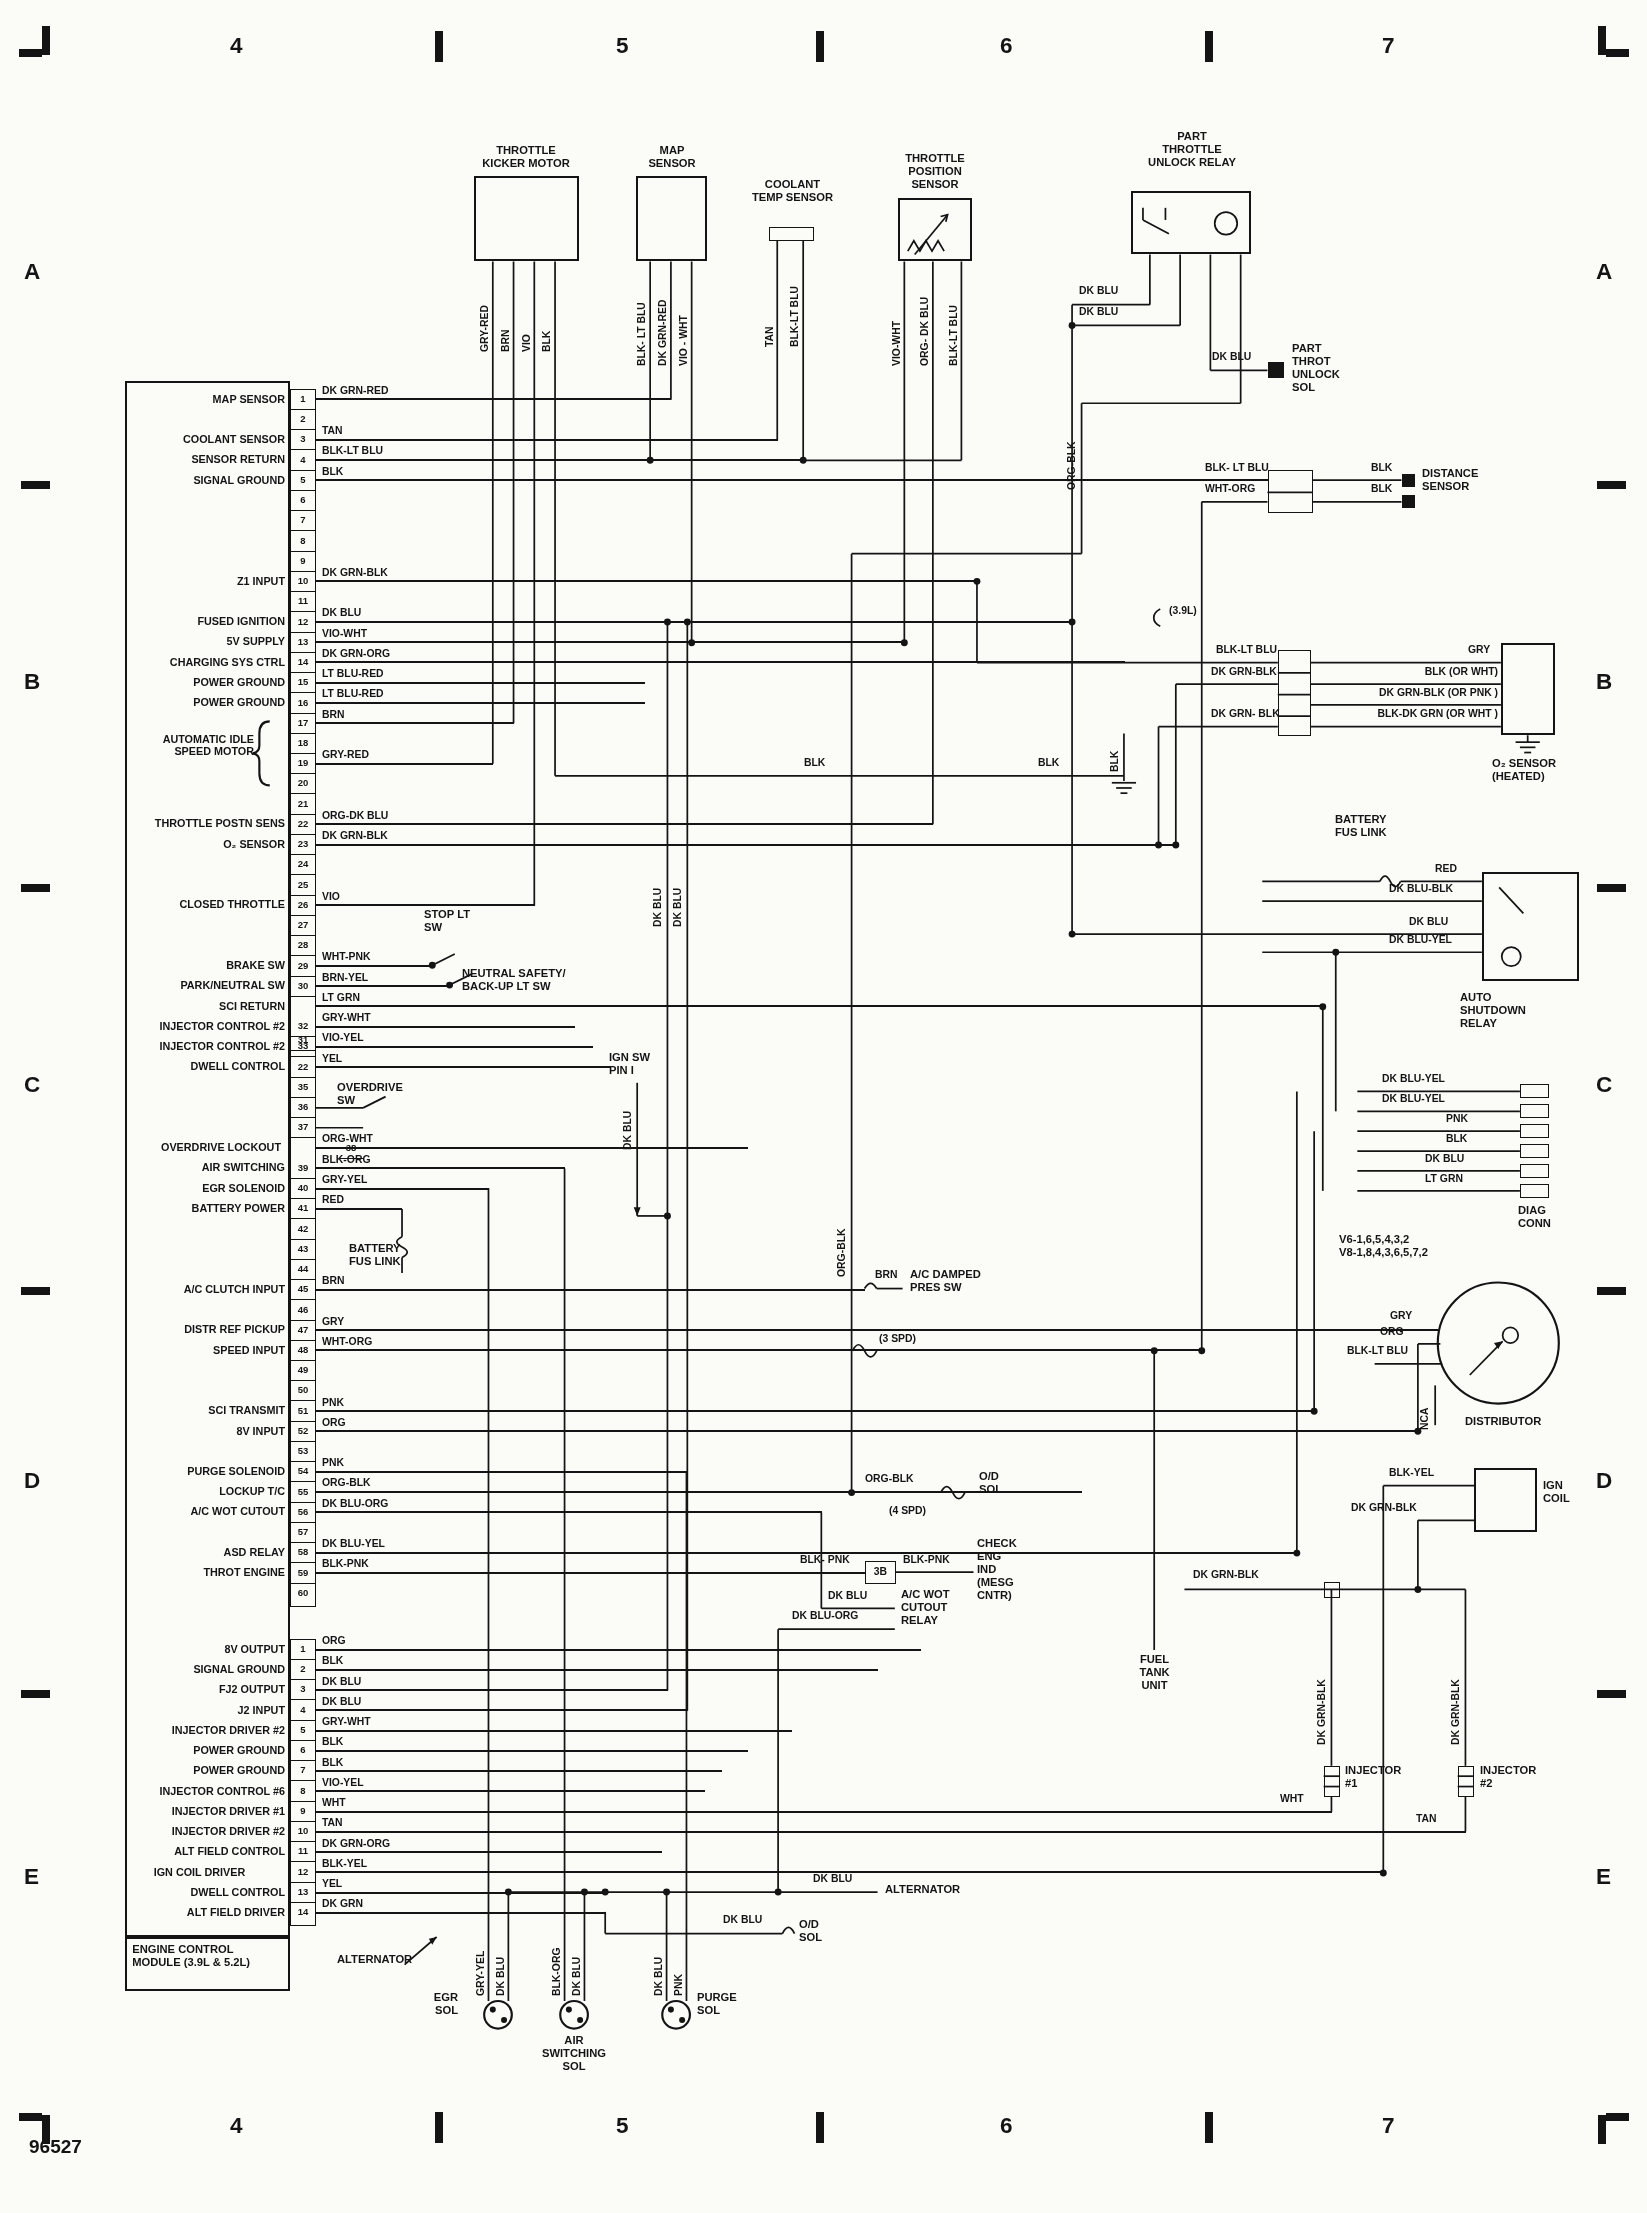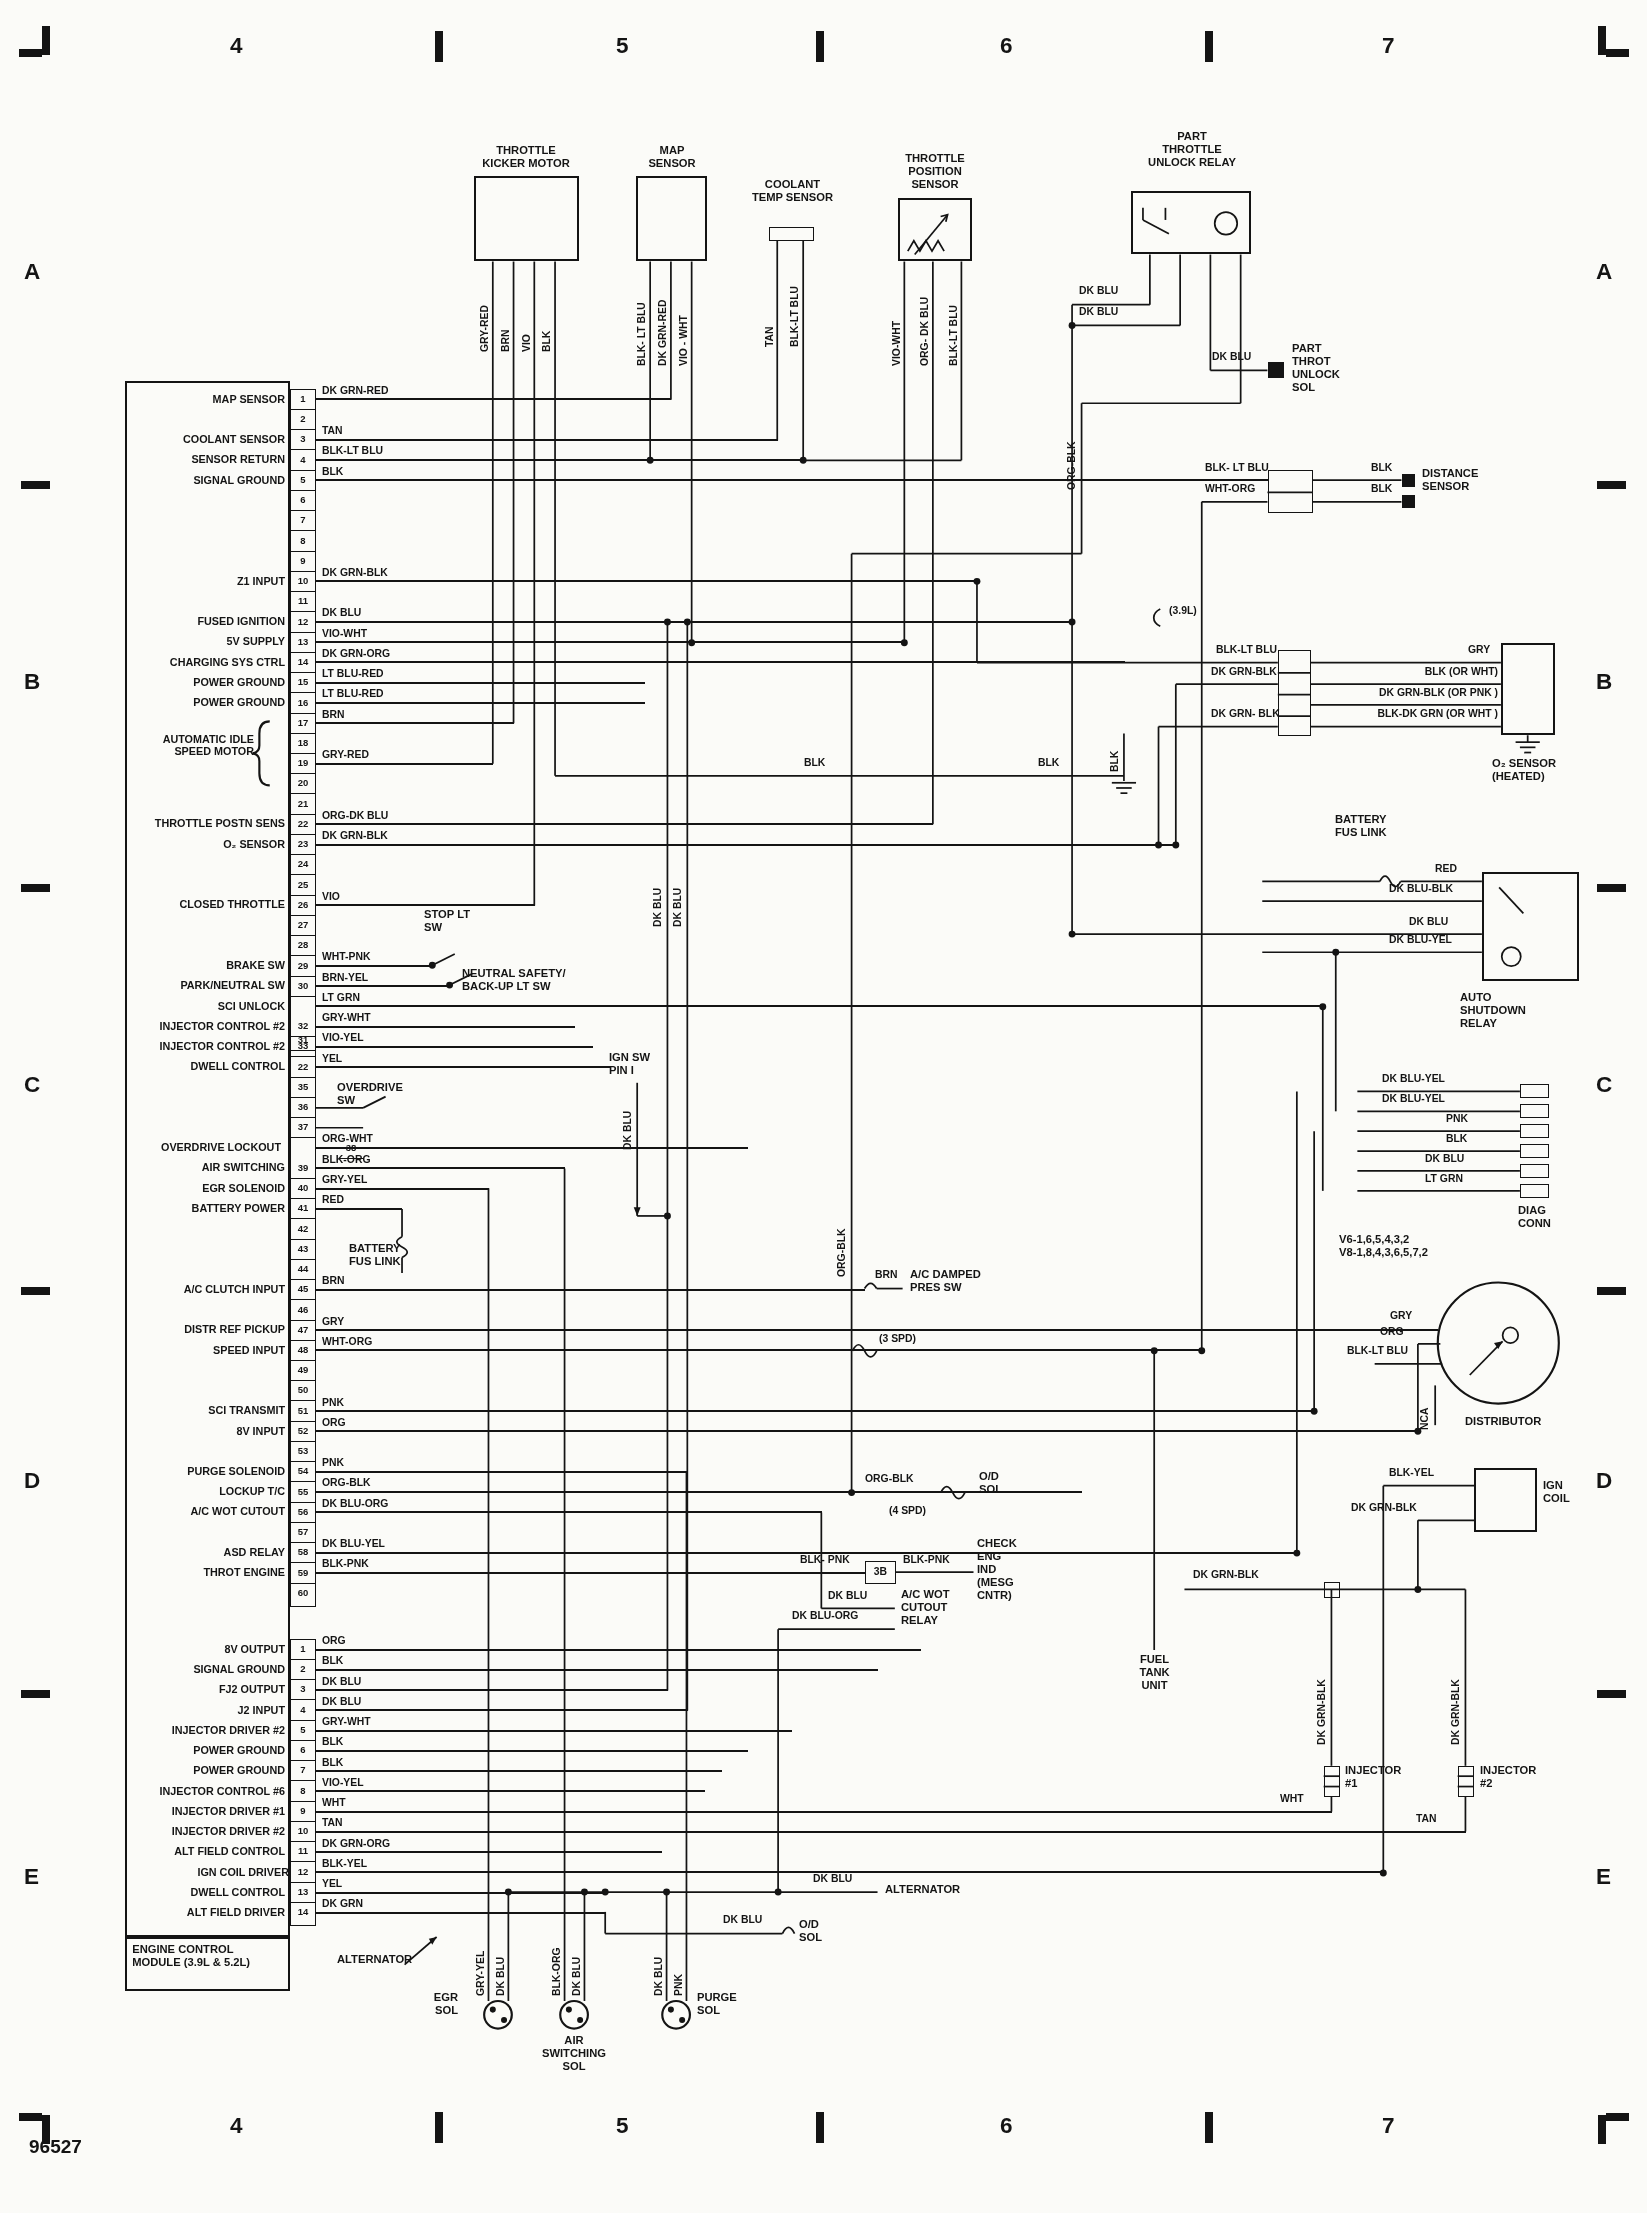--- a/index.html
+++ b/index.html
@@ -516,21 +516,21 @@
     <div class="wlbl" style="left: 322px; top: 830px;">DK GRN-BLK</div>
     <div class="pinlabel" style="left: 126px; top: 898px; width: 159px;">CLOSED THROTTLE</div>
     <div class="wstub" style="left: 316px; top: 904px; width: 219px;"></div>
     <div class="wlbl" style="left: 322px; top: 891px;">VIO</div>
     <div class="pinlabel" style="left: 126px; top: 959px; width: 159px;">BRAKE SW</div>
     <div class="wstub" style="left: 316px; top: 965px; width: 117px;"></div>
     <div class="wlbl" style="left: 322px; top: 951px;">WHT-PNK</div>
     <div class="pinlabel" style="left: 126px; top: 979px; width: 159px;">PARK/NEUTRAL SW</div>
     <div class="wstub" style="left: 316px; top: 985px; width: 134px;"></div>
     <div class="wlbl" style="left: 322px; top: 972px;">BRN-YEL</div>
-    <div class="pinlabel" style="left: 126px; top: 1000px; width: 159px;">SCI UNLOCK</div>
+    <div class="pinlabel" style="left: 126px; top: 1000px; width: 159px;">SCI RETURN</div>
     <div class="wstub" style="left: 316px; top: 1005px; width: 1007px;"></div>
     <div class="wlbl" style="left: 322px; top: 992px;">LT GRN</div>
     <div class="pinlabel" style="left: 126px; top: 1020px; width: 159px;">INJECTOR CONTROL #2</div>
     <div class="wstub" style="left: 316px; top: 1026px; width: 259px;"></div>
     <div class="wlbl" style="left: 322px; top: 1012px;">GRY-WHT</div>
     <div class="pinlabel" style="left: 126px; top: 1040px; width: 159px;">INJECTOR CONTROL #2</div>
     <div class="wstub" style="left: 316px; top: 1046px; width: 277px;"></div>
     <div class="wlbl" style="left: 322px; top: 1032px;">VIO-YEL</div>
     <div class="pinlabel" style="left: 126px; top: 1060px; width: 159px;">DWELL CONTROL</div>
     <div class="wstub" style="left: 316px; top: 1066px; width: 294px;"></div>
@@ -619,21 +619,21 @@
     <div class="wlbl" style="left: 322px; top: 1777px;">VIO-YEL</div>
     <div class="pinlabel" style="left: 126px; top: 1805px; width: 159px;">INJECTOR DRIVER #1</div>
     <div class="wstub" style="left: 316px; top: 1811px; width: 1016px;"></div>
     <div class="wlbl" style="left: 322px; top: 1797px;">WHT</div>
     <div class="pinlabel" style="left: 126px; top: 1825px; width: 159px;">INJECTOR DRIVER #2</div>
     <div class="wstub" style="left: 316px; top: 1831px; width: 1150px;"></div>
     <div class="wlbl" style="left: 322px; top: 1817px;">TAN</div>
     <div class="pinlabel" style="left: 126px; top: 1845px; width: 159px;">ALT FIELD CONTROL</div>
     <div class="wstub" style="left: 316px; top: 1851px; width: 346px;"></div>
     <div class="wlbl" style="left: 322px; top: 1838px;">DK GRN-ORG</div>
-    <div class="pinlabel" style="left: 130px; top: 1866px; width: 159px;">IGN COIL DRIVER</div>
+    <div class="pinlabel" style="left: 120px; top: 1866px; width: 159px; text-align: center;">IGN COIL DRIVER</div>
     <div class="wstub" style="left: 316px; top: 1871px; width: 1068px;"></div>
     <div class="wlbl" style="left: 322px; top: 1858px;">BLK-YEL</div>
     <div class="pinlabel" style="left: 126px; top: 1886px; width: 159px;">DWELL CONTROL</div>
     <div class="wstub" style="left: 316px; top: 1892px; width: 290px;"></div>
     <div class="wlbl" style="left: 322px; top: 1878px;">YEL</div>
     <div class="pinlabel" style="left: 126px; top: 1906px; width: 159px;">ALT FIELD DRIVER</div>
     <div class="wstub" style="left: 316px; top: 1912px; width: 290px;"></div>
     <div class="wlbl" style="left: 322px; top: 1898px;">DK GRN</div>
     <div class="vlabel" style="left: 479px; top: 266px; height: 86px;">GRY-RED</div>
     <div class="vlabel" style="left: 500px; top: 266px; height: 86px;">BRN</div>

